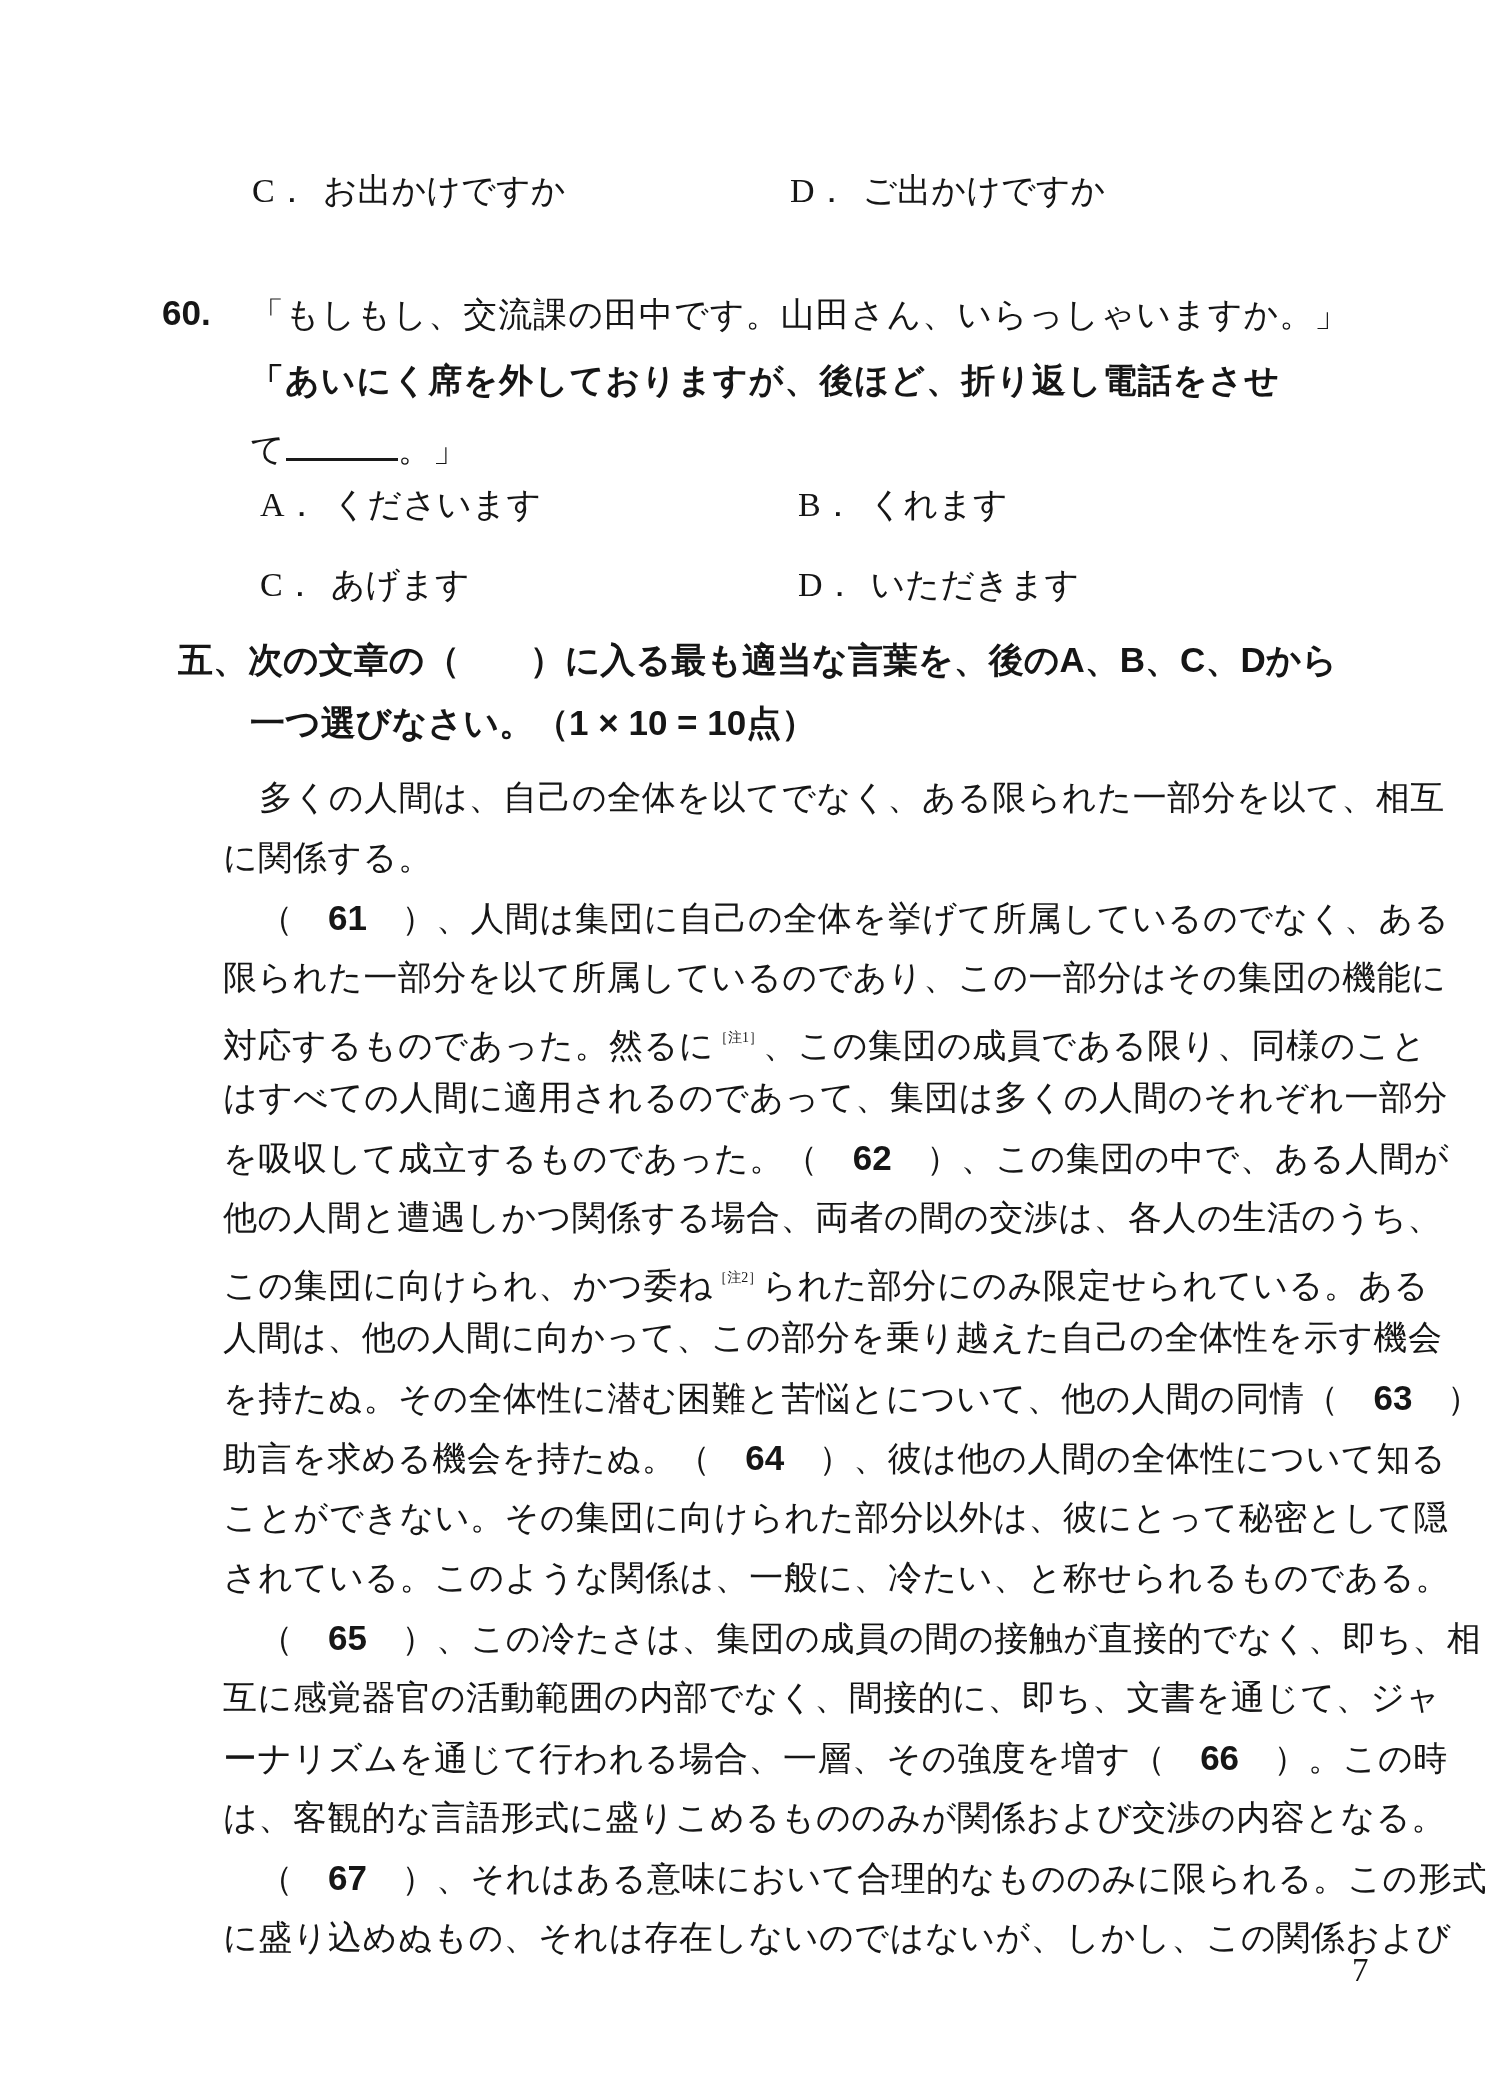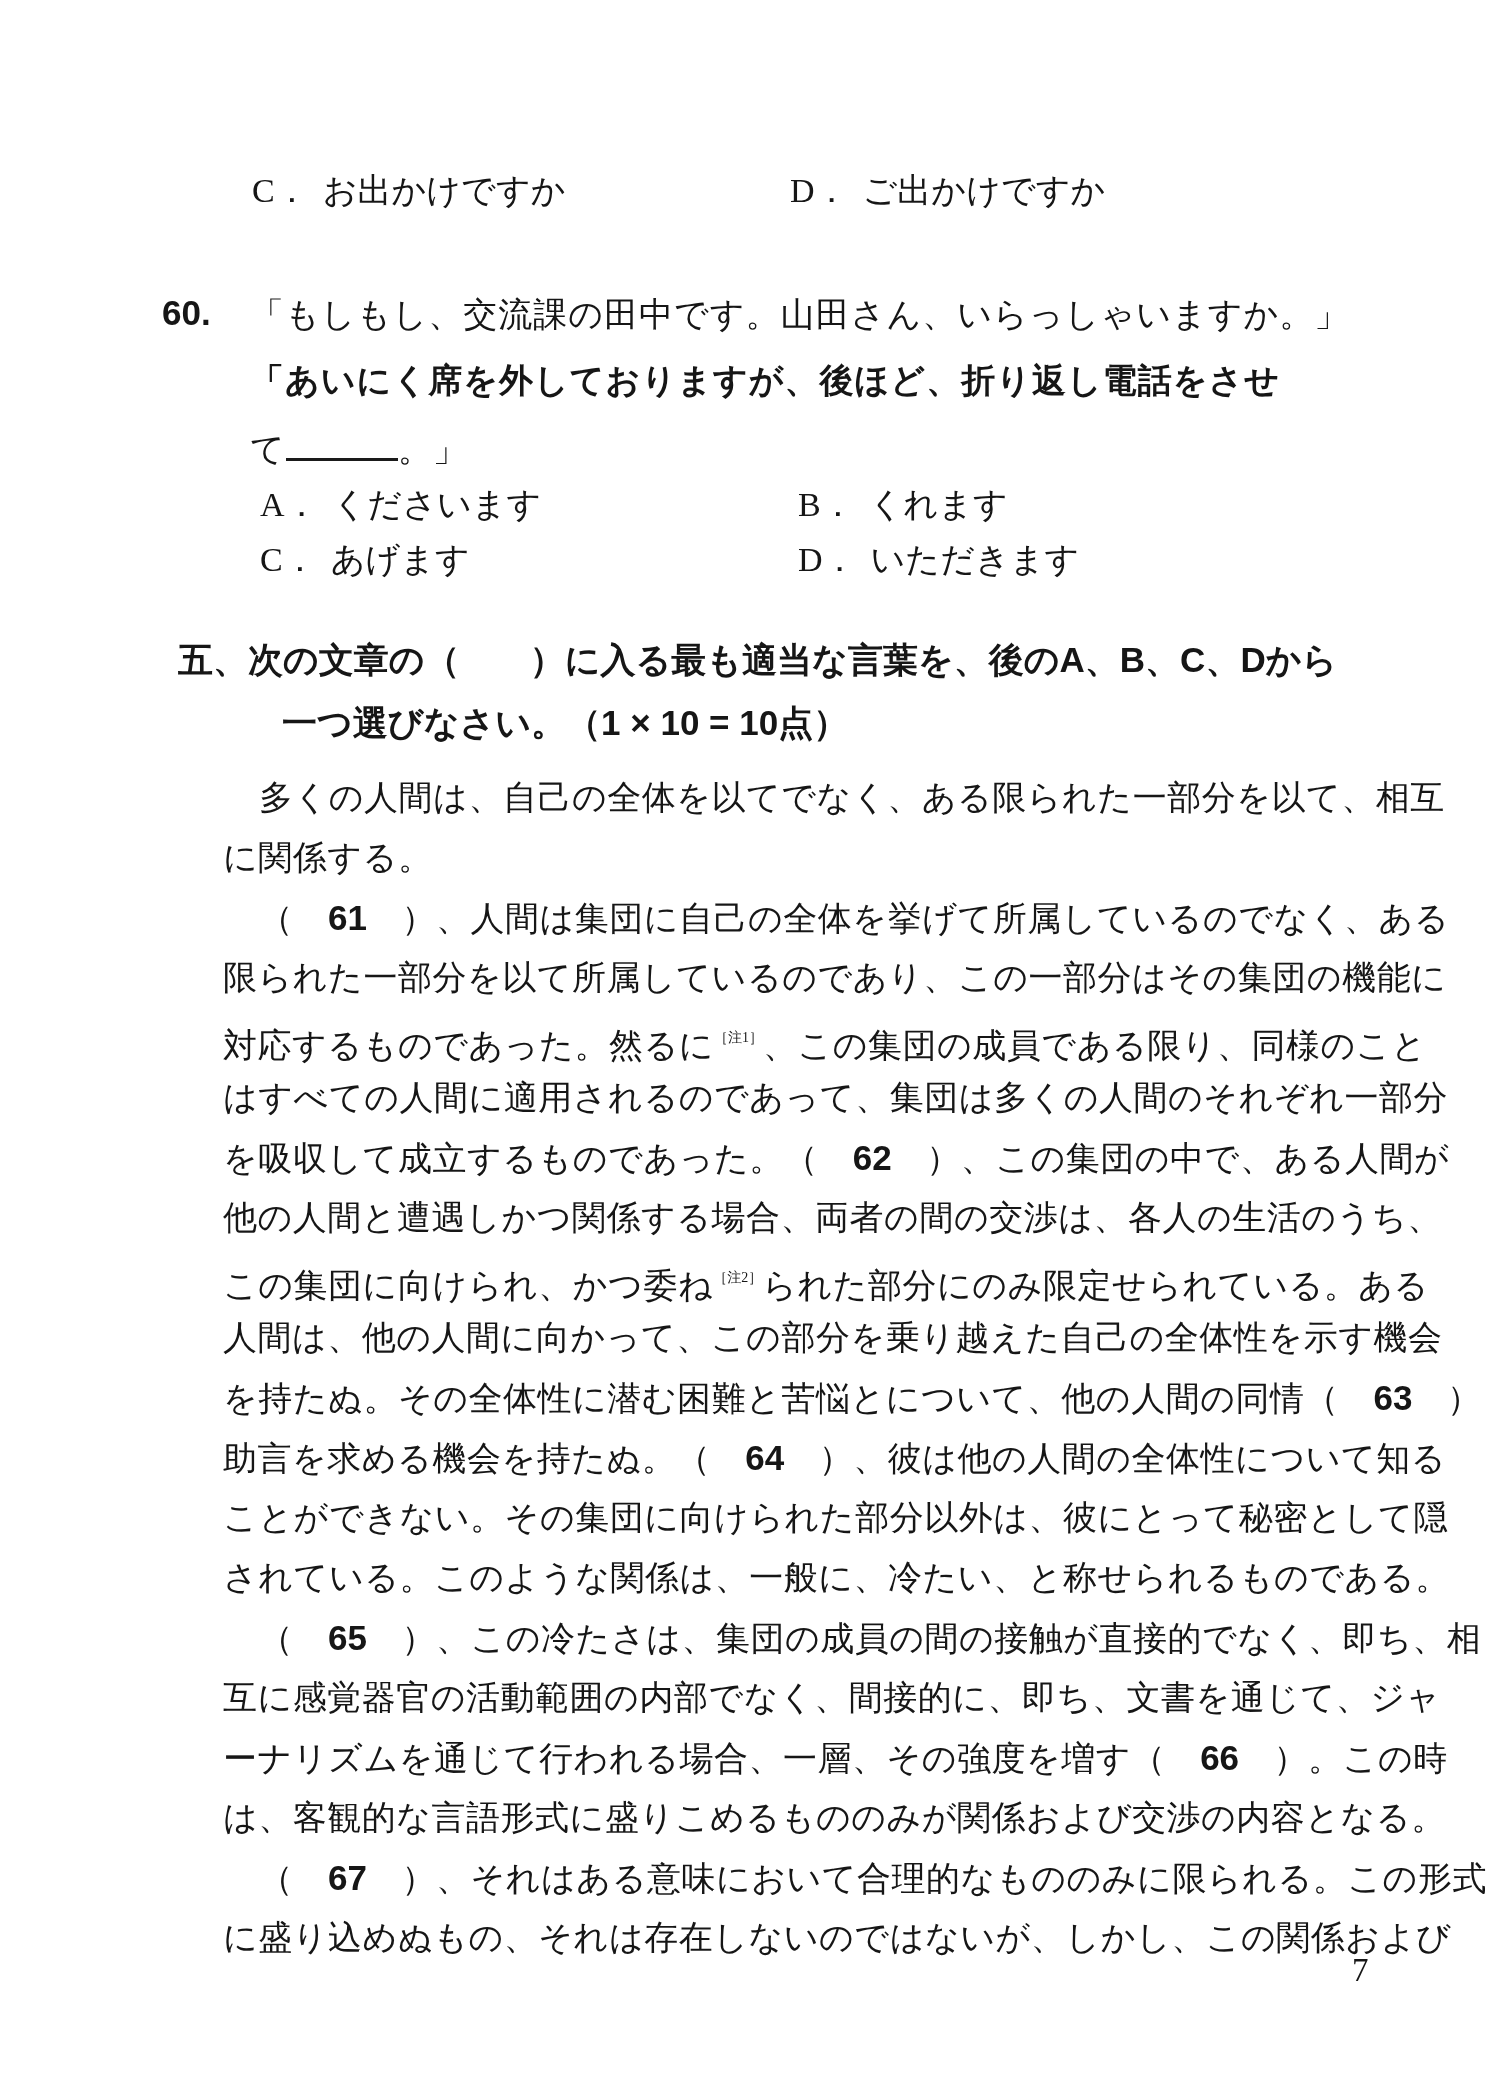--- a/index.html
+++ b/index.html
@@ -16,21 +16,21 @@
     font-family: "Liberation Serif", "DejaVu Serif", serif;
     font-size: 34px;
     overflow: hidden;
   }
   .abs { position: absolute; }
 
   
   .opt-grid {
     display: grid;
     grid-template-columns: 538px auto;
-    row-gap: 9px;
+    row-gap: 34px;
     white-space: nowrap;
   }
   .opt-cell .opt-label { margin-right: 14px; }
 
   
   .q-number {
     font-family: "Liberation Sans", "DejaVu Sans", sans-serif;
     font-weight: 700;
     font-size: 35px;
   }
@@ -44,21 +44,21 @@
   }
 
   
   .heading {
     font-family: "Liberation Sans", "DejaVu Sans", sans-serif;
     font-weight: 700;
     font-size: 35px;
     line-height: 63px;
     white-space: nowrap;
   }
-  .heading .h2 { margin-left: 104px; }
+  .heading .h2 { margin-left: 72px; }
 
   
   .passage { width: 1240px; }
   .p-line {
     height: 60px;
     line-height: 60px;
     white-space: nowrap;
     letter-spacing: 0.5px;
     margin-left: 45px;
   }

